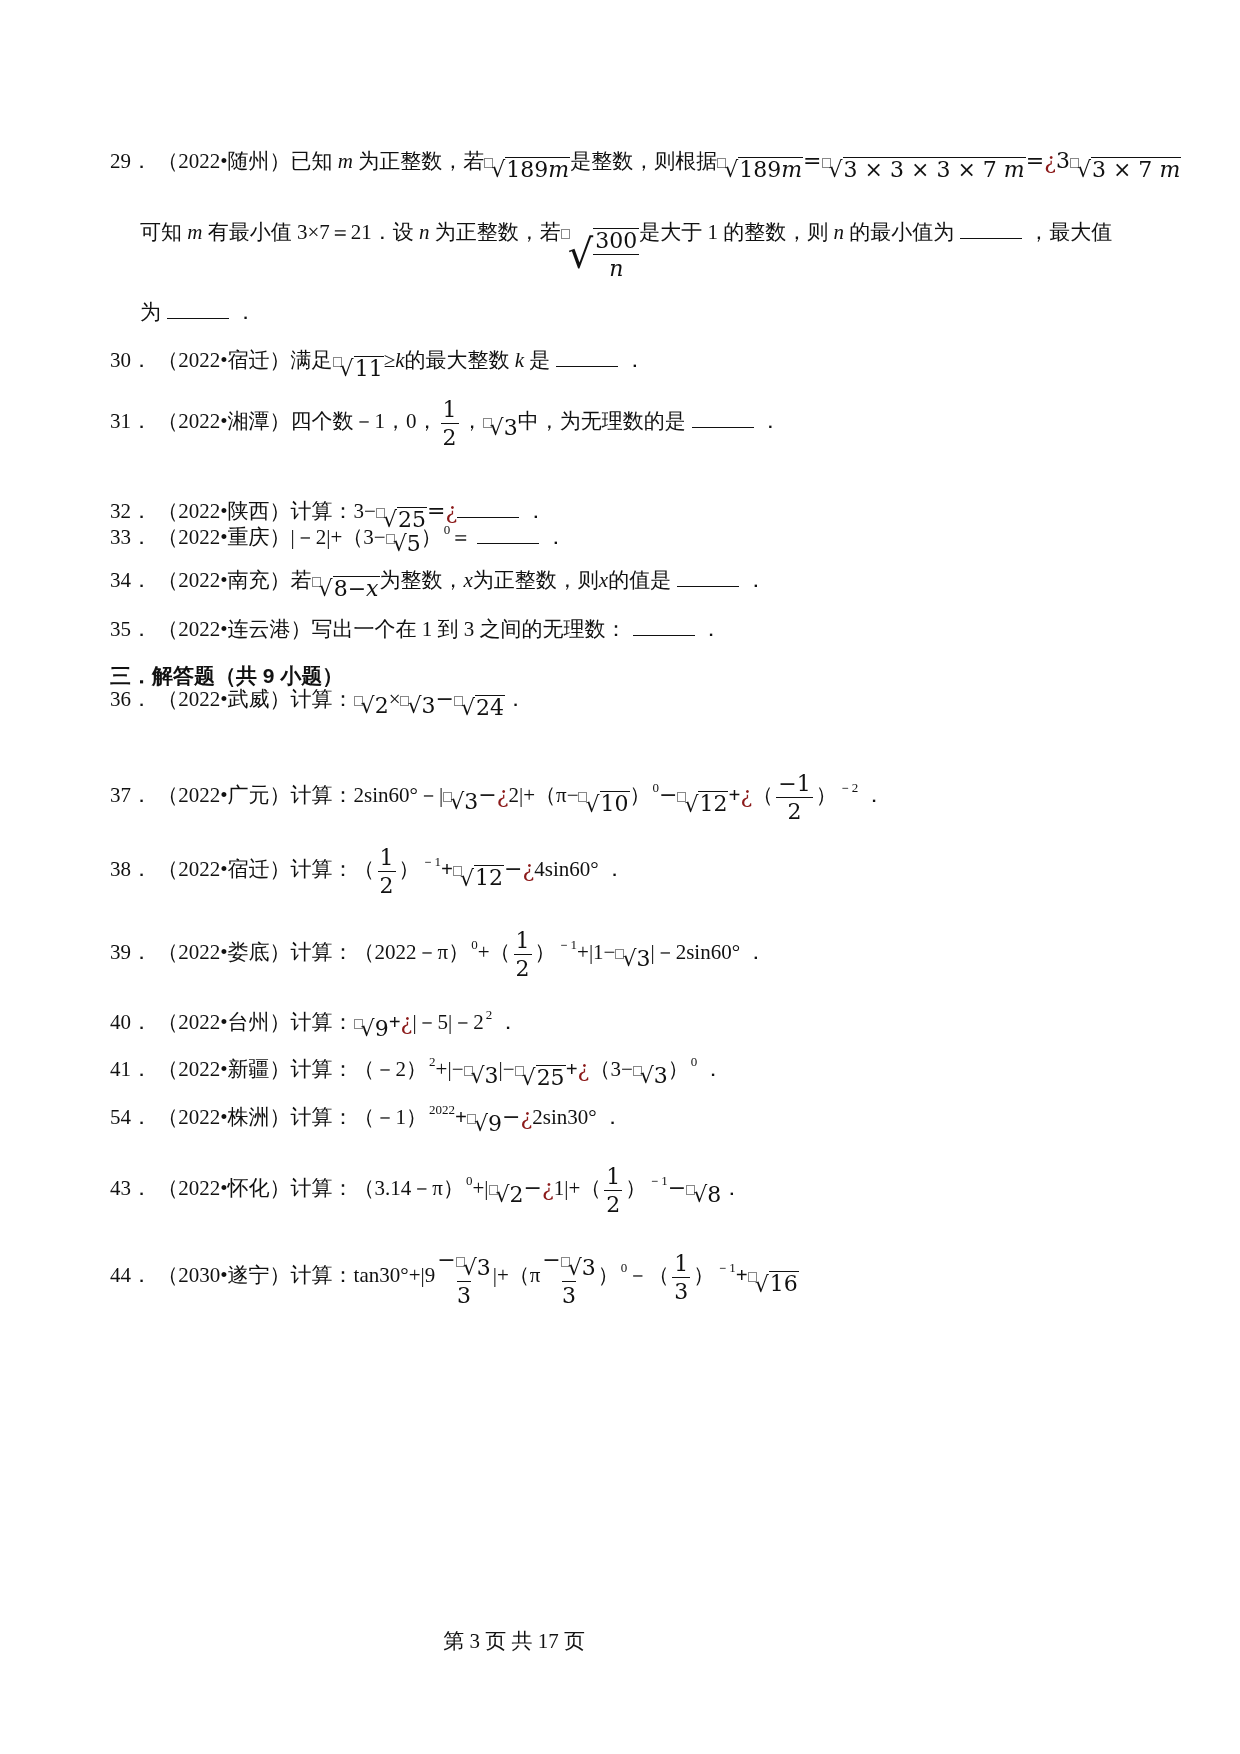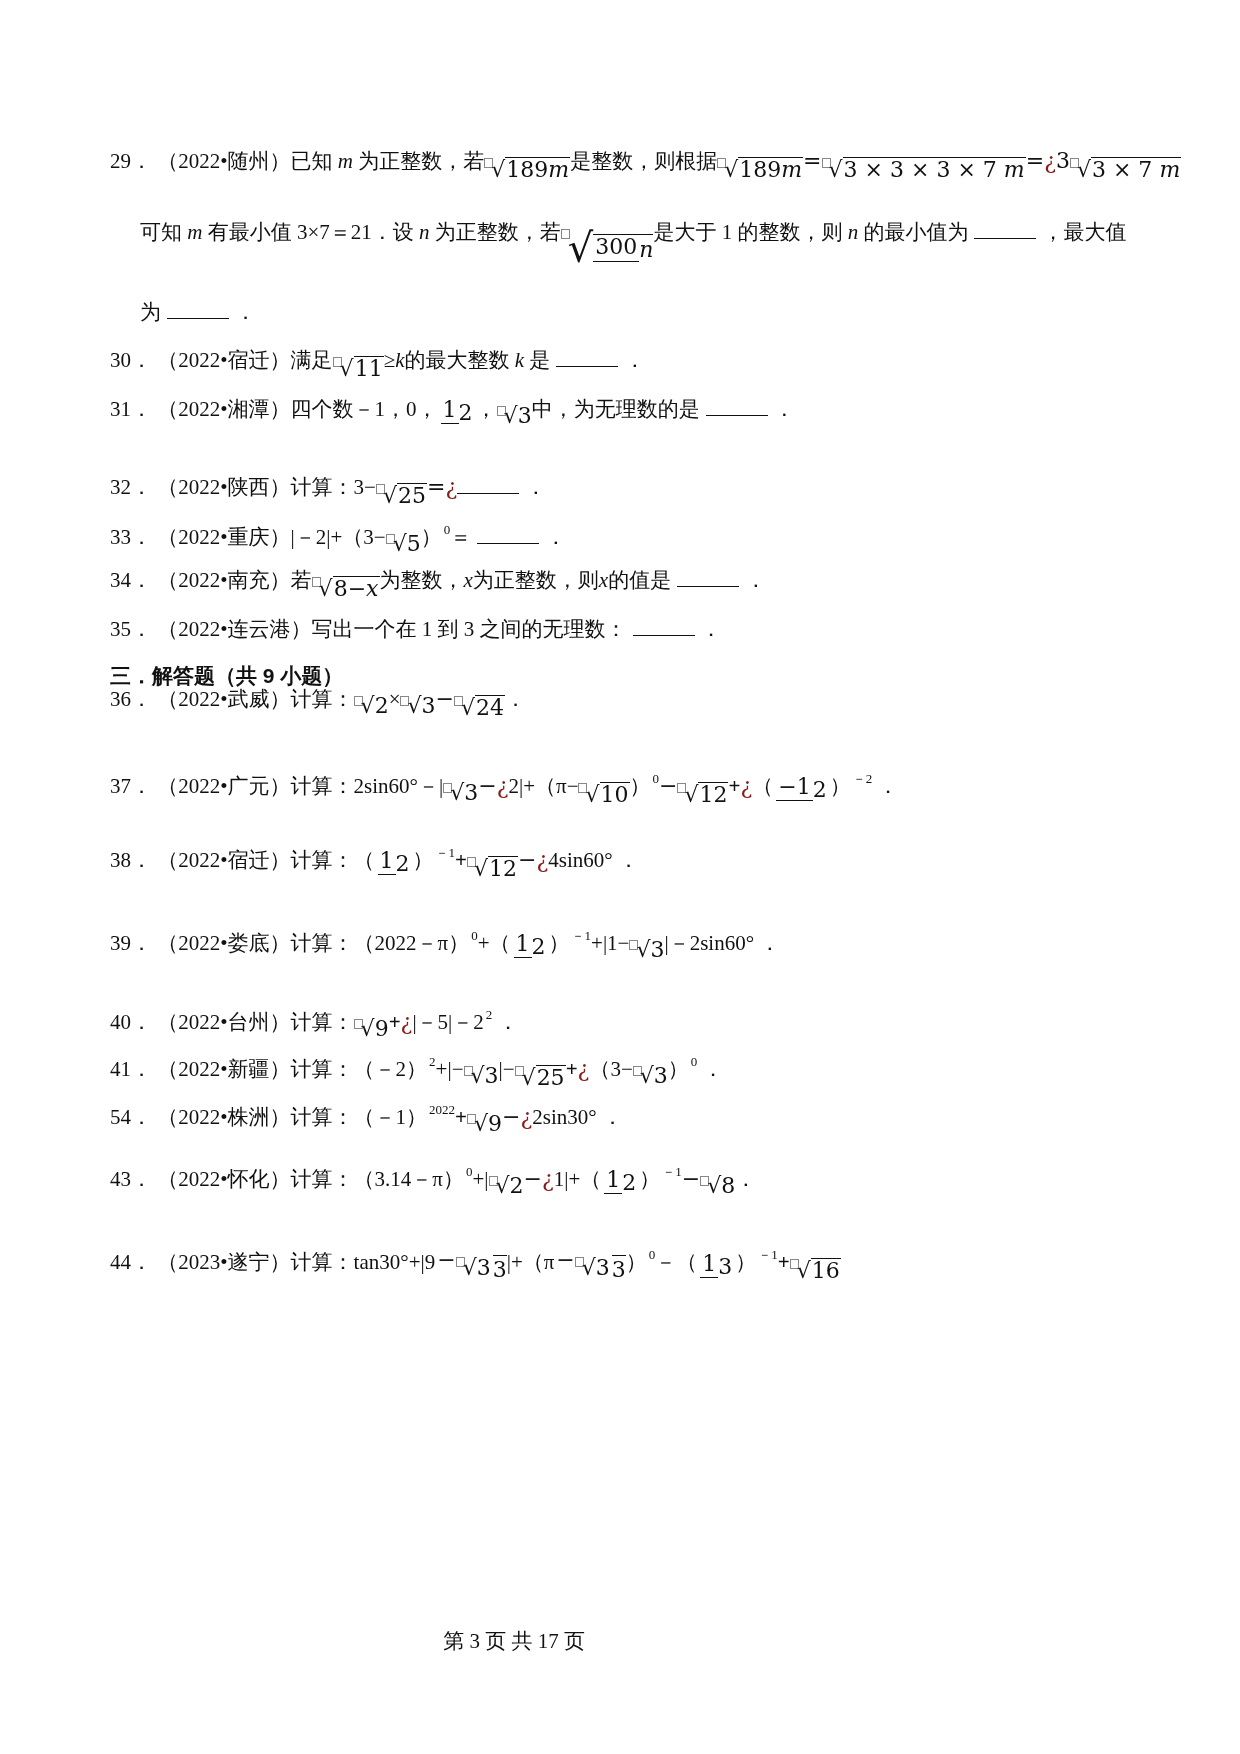--- a/index.html
+++ b/index.html
@@ -5,21 +5,21 @@
   html, body { margin: 0; padding: 0; background: #ffffff; }
   body { width: 1240px; height: 1754px; position: relative; overflow: hidden;
          font-family: "Liberation Serif", "DejaVu Serif", serif; color: #111; }
   .line { position: absolute; left: 110px; font-size: 21px; white-space: nowrap; line-height: 1; }
   .indent { left: 140px; }
   .math { font-family: "DejaVu Serif", serif; font-size: 22px; }
   .i { font-style: italic; }
   .inv { color: #8b1a1a; }
   .blank { display: inline-block; width: 62px; border-bottom: 1.5px solid #111; margin: 0 6px; height: 1px; vertical-align: baseline; }
   .sup { font-size: 13px; vertical-align: 10px; margin-left: 2px; }
-  .frac { display: inline-flex; flex-direction: row; align-items: flex-end; vertical-align: middle; margin: 0 3px; font-family: "DejaVu Serif", serif; font-size: 22px; }
+  .frac { display: inline-flex; flex-direction: column; align-items: center; vertical-align: middle; margin: 0 3px; font-family: "DejaVu Serif", serif; font-size: 22px; }
   .frac .n { padding: 0 2px 2px; border-bottom: 1.5px solid #111; line-height: 1.05; }
   .frac .d { padding-top: 2px; line-height: 1.05; }
   .rad { display: inline-flex; align-items: flex-end; font-family: "DejaVu Serif", serif; font-size: 22px; }
   .rad .box { display: inline-block; width: 7px; height: 8px; border: 1px solid #888; margin-right: -2px; align-self: flex-start; margin-top: 1px; }
   .rad .sym { font-size: 22px; }
   .rad .under { border-top: 1.5px solid #111; padding: 0 1px; line-height: 1.05; }
   .heading { position: absolute; left: 110px; font-size: 21px; font-weight: bold; font-family: "Liberation Sans", "DejaVu Sans", sans-serif; text-align: center; }
   .footer { position: absolute; top: 1627px; left: 0; width: 1028px; text-align: center; font-size: 21px; }
 </style>
 </head>
@@ -79,21 +79,21 @@
     <span>（2022•湘潭）</span><span>四个数－1，0，</span><span class="frac">
         <span class="n">1</span>
         <span class="d">2</span>
       </span><span>，</span><span class="rad">
         <span class="box"></span>
         <span class="sym">√</span>
         <span>3</span>
       </span><span>中，为无理数的是</span><span class="blank"></span><span>．</span>
   </div>
 
-  <div class="line" style="top:476px">
+  <div class="line" style="top:500px">
     <span>32</span><span>．</span>
     <span>（2022•陕西）</span><span>计算：</span><span>3−</span><span class="rad">
         <span class="box"></span>
         <span class="sym">√</span>
         <span class="under">25</span>
       </span><span class="math">=</span><span class="math inv">¿</span><span class="blank" style="margin-left:0"></span><span>．</span>
   </div>
 
   <div class="line" style="top:523px">
     <span>33</span><span>．</span>
@@ -227,21 +227,21 @@
         <span class="d">2</span>
       </span><span>）</span><span class="sup">－1</span><span class="math">−</span><span class="rad">
         <span class="box"></span>
         <span class="sym">√</span>
         <span>8</span>
       </span><span>．</span>
   </div>
 
   <div class="line" style="top:1248px">
     <span>44</span><span>．</span>
-    <span>（2023•遂宁）</span><span>计算：</span><span>tan30°+|9</span><span class="frac" style="margin:0">
+    <span>（2030•遂宁）</span><span>计算：</span><span>tan30°+|9</span><span class="frac" style="margin:0">
         <span class="n" style="border-bottom:none;border-top:none"><span>−</span><span class="rad">
             <span class="box"></span>
             <span class="sym">√</span>
             <span>3</span>
           </span></span>
         <span class="d" style="border-top:1.5px solid #111">3</span>
       </span><span>|+（π</span><span class="frac" style="margin:0">
         <span class="n" style="border-bottom:none"><span>−</span><span class="rad">
             <span class="box"></span>
             <span class="sym">√</span>

